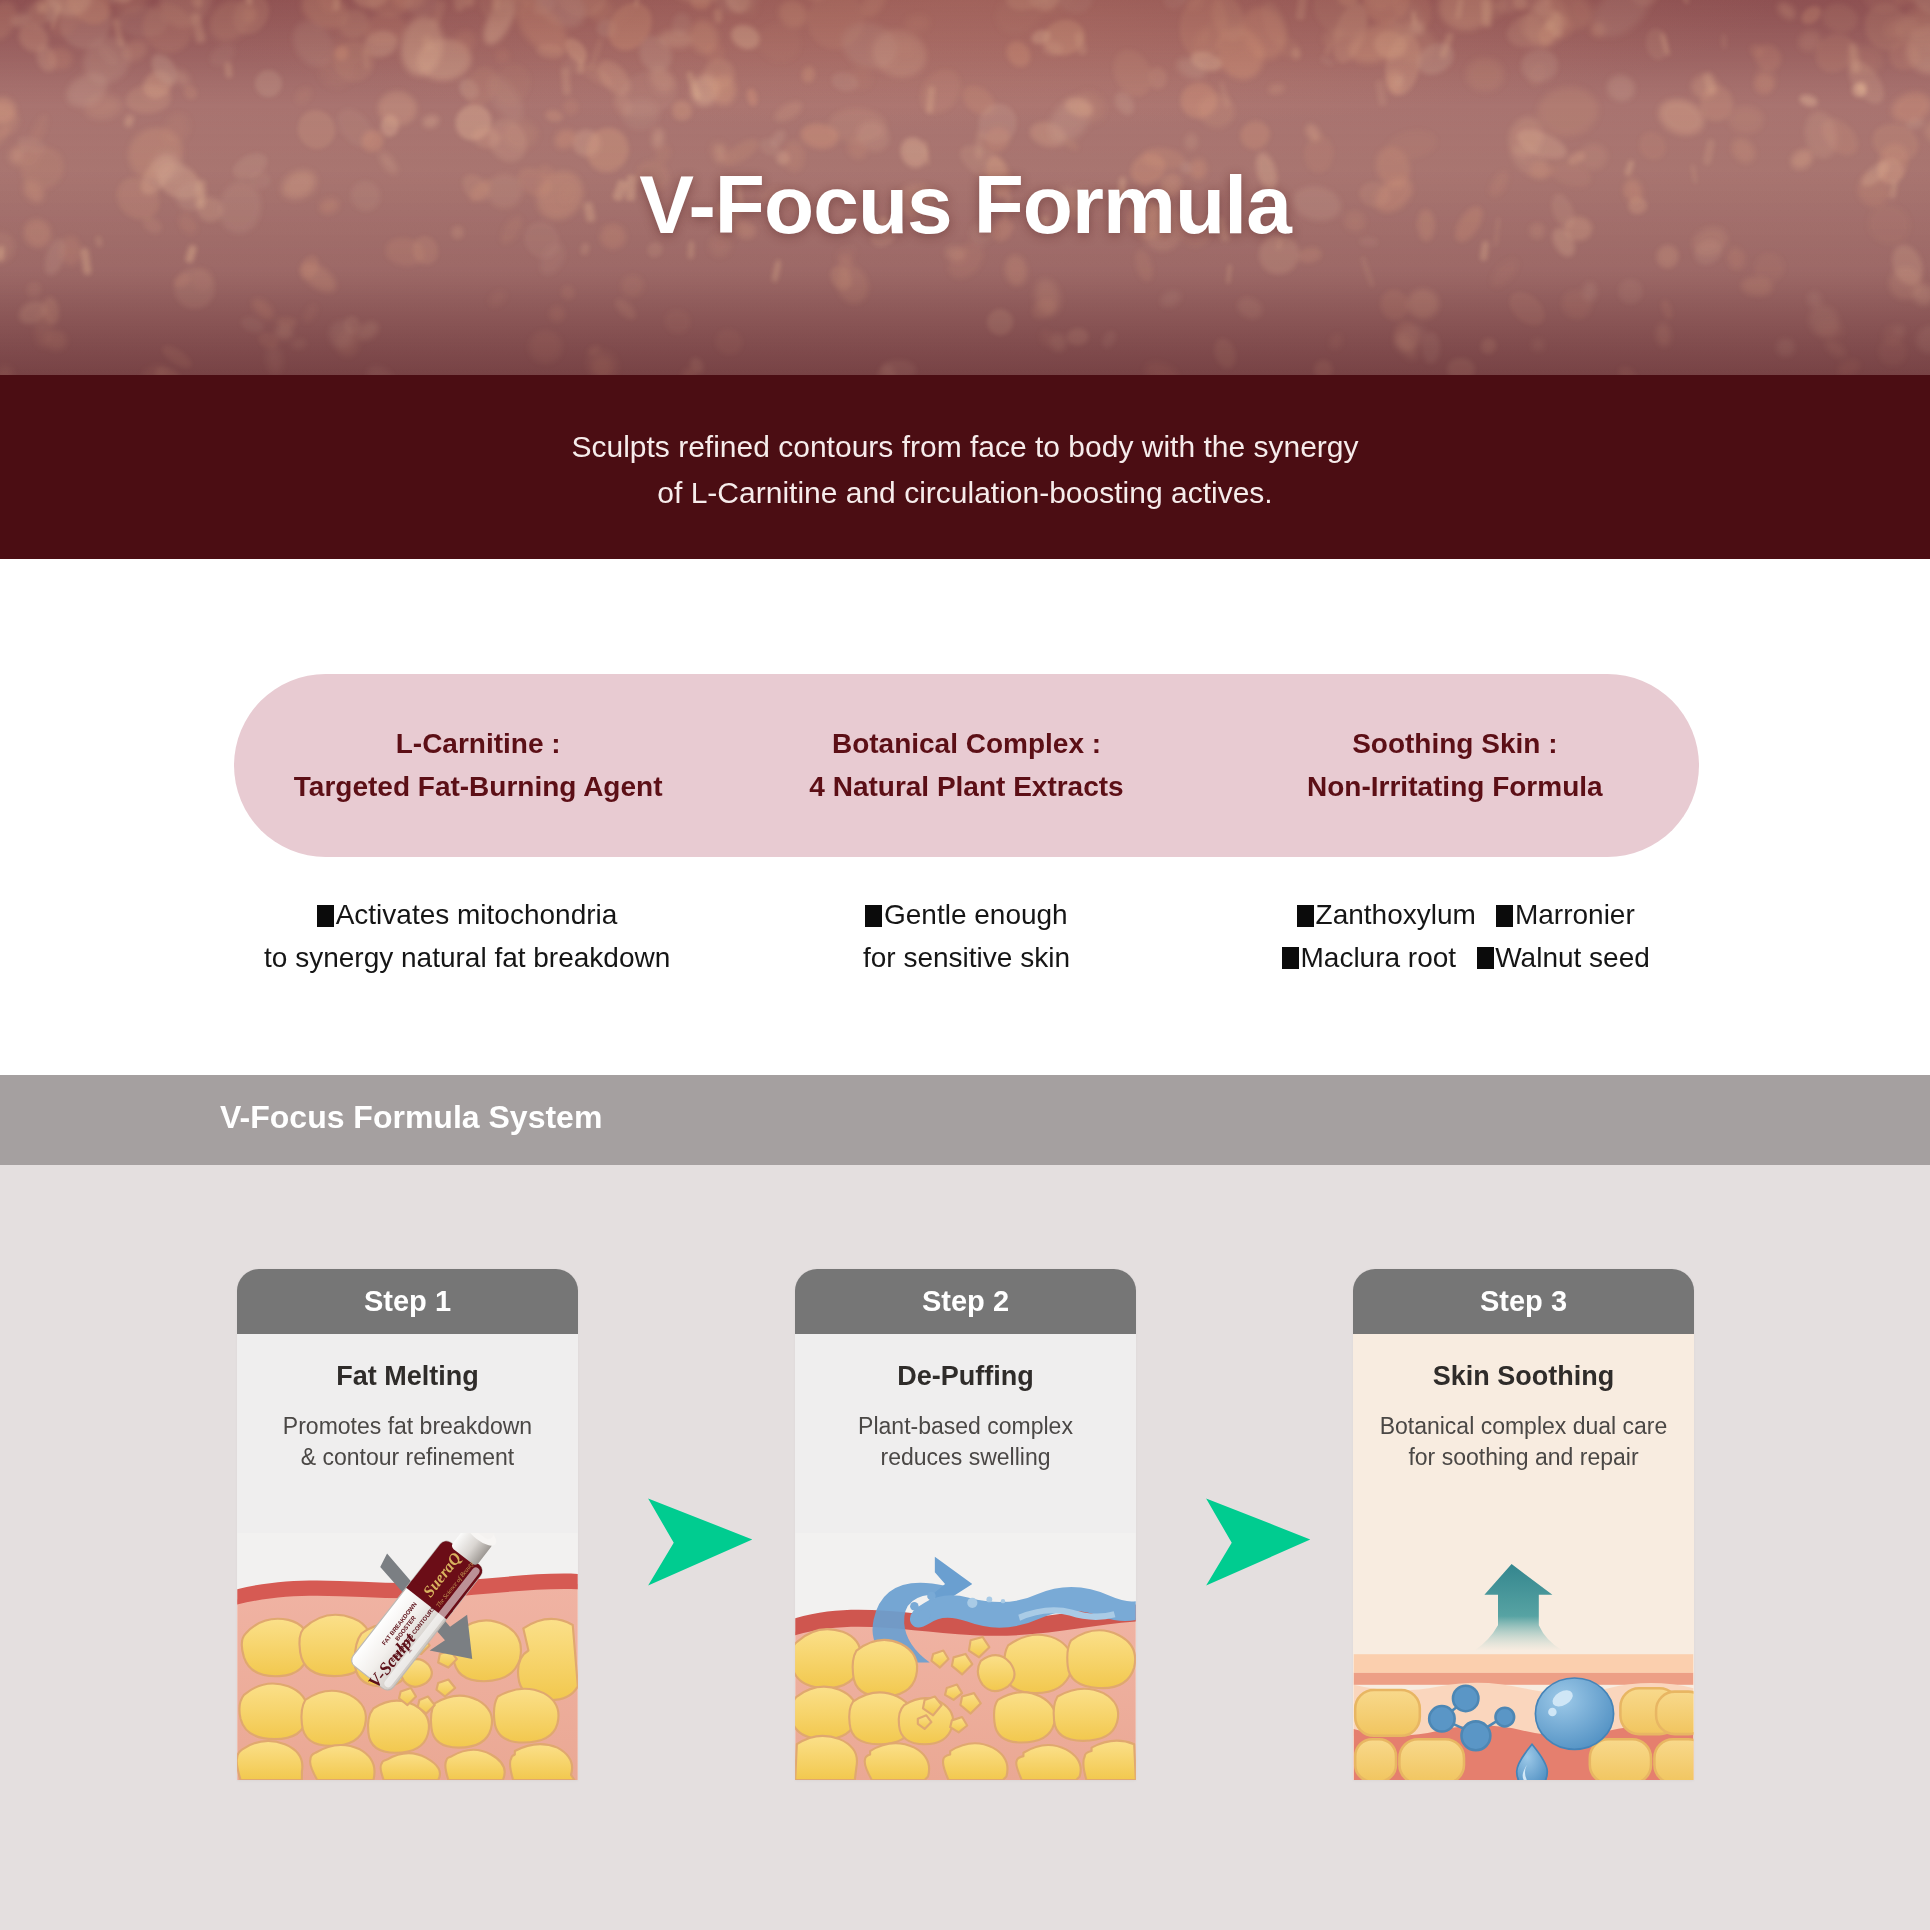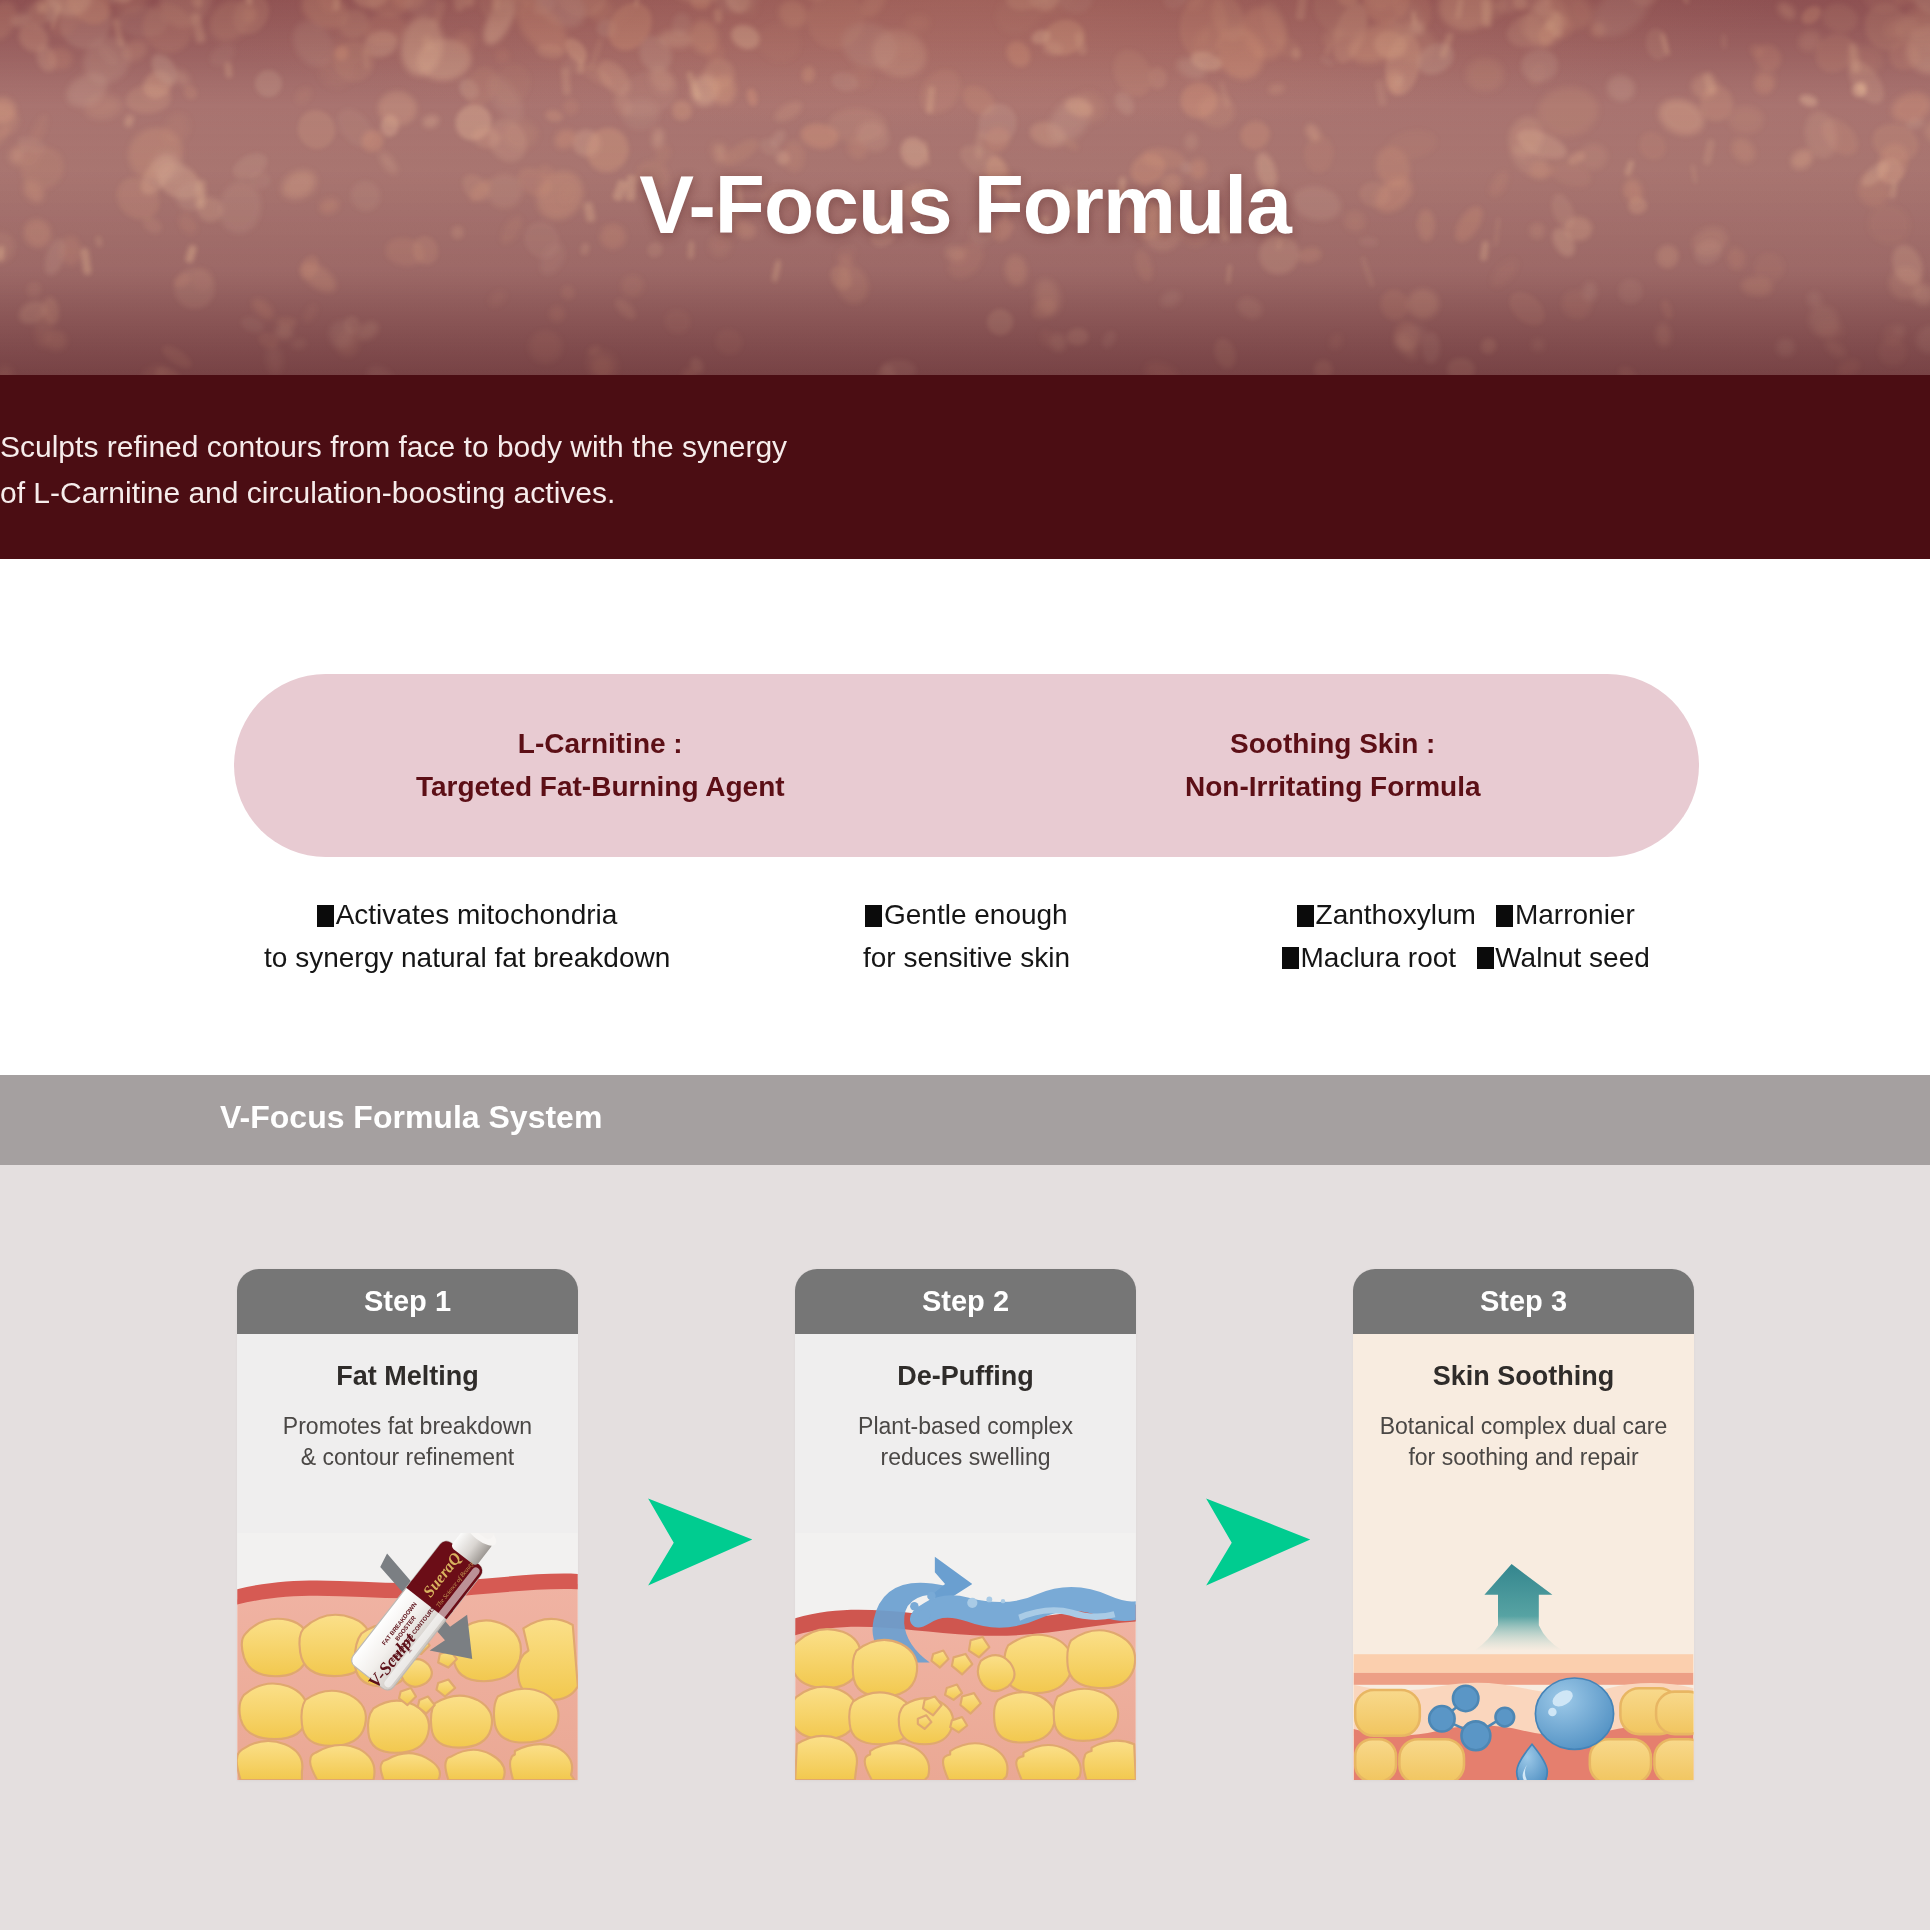--- a/index.html
+++ b/index.html
@@ -17,21 +17,21 @@
   .hero-tex { position:absolute; inset:-8.5px; filter: blur(2.1px); opacity:.92; }
   .cell { position:absolute; border-radius:50%; }
   .hero-vig { position:absolute; inset:0;
       background:linear-gradient(180deg, rgba(110,50,52,.30) 0%, rgba(150,90,88,0) 28%, rgba(120,60,60,.10) 72%, rgba(90,35,38,.42) 100%); }
   .hero-title { position:absolute; left:0; top:158px; width:1930px; text-align:center;
       font-size:82px; font-weight:700; color:#fff; letter-spacing:-0.9px;
       text-shadow:0 1.7px 10.2px rgba(70,20,22,.40); }
 
   
   .subband { position:absolute; left:0; top:375px; width:1930px; height:184px; background:#4b0d13; }
-  .subband p { position:absolute; left:0; top:49px; width:1930px; 
+  .subband p { position:absolute; left:0; top:49px; width:1930px; text-align:center;
       color:#f6eceb; font-size:30px; line-height:1.52; font-weight:400; }
 
   
   .pill { position:absolute; left:234px; top:674px; width:1465px; height:183px;
       background:#e8cbd2; border-radius:92px; }
   .pill-cols { position:absolute; inset:0; display:flex; align-items:center; }
   .pill-col { flex:1 1 0; text-align:center; color:#5c0f16; font-size:28px; font-weight:700; line-height:1.52; }
   .pill-col .l2 { display:block; }
 
   
@@ -618,20 +618,24 @@
     </p>
   </div>
 
   <div class="pill">
     <div class="pill-cols">
       <div class="pill-col">
         <span>L-Carnitine :</span>
         <span class="l2">Targeted Fat-Burning Agent</span>
       </div>
       <div class="pill-col">
+        <span>Botanical Complex :</span>
+        <span class="l2">4 Natural Plant Extracts</span>
+      </div>
+      <div class="pill-col">
         <span>Soothing Skin :</span>
         <span class="l2">Non-Irritating Formula</span>
       </div>
     </div>
   </div>
 
   <div class="bullets">
     <div class="bcol">
       <div class="bline"><span class="sq"></span><span>Activates mitochondria</span></div>
       <div class="bline">to synergy natural fat breakdown</div>

